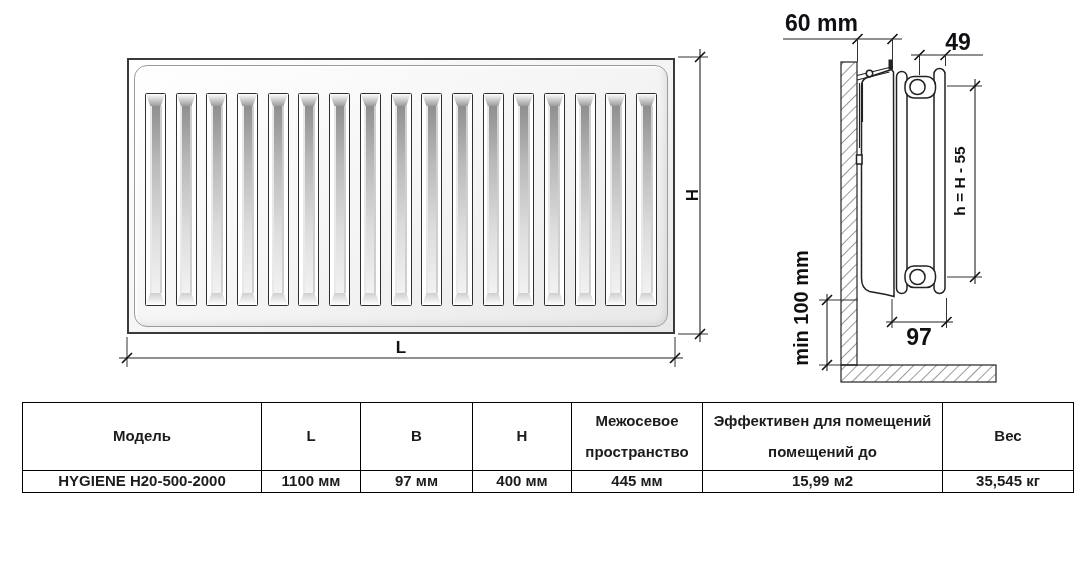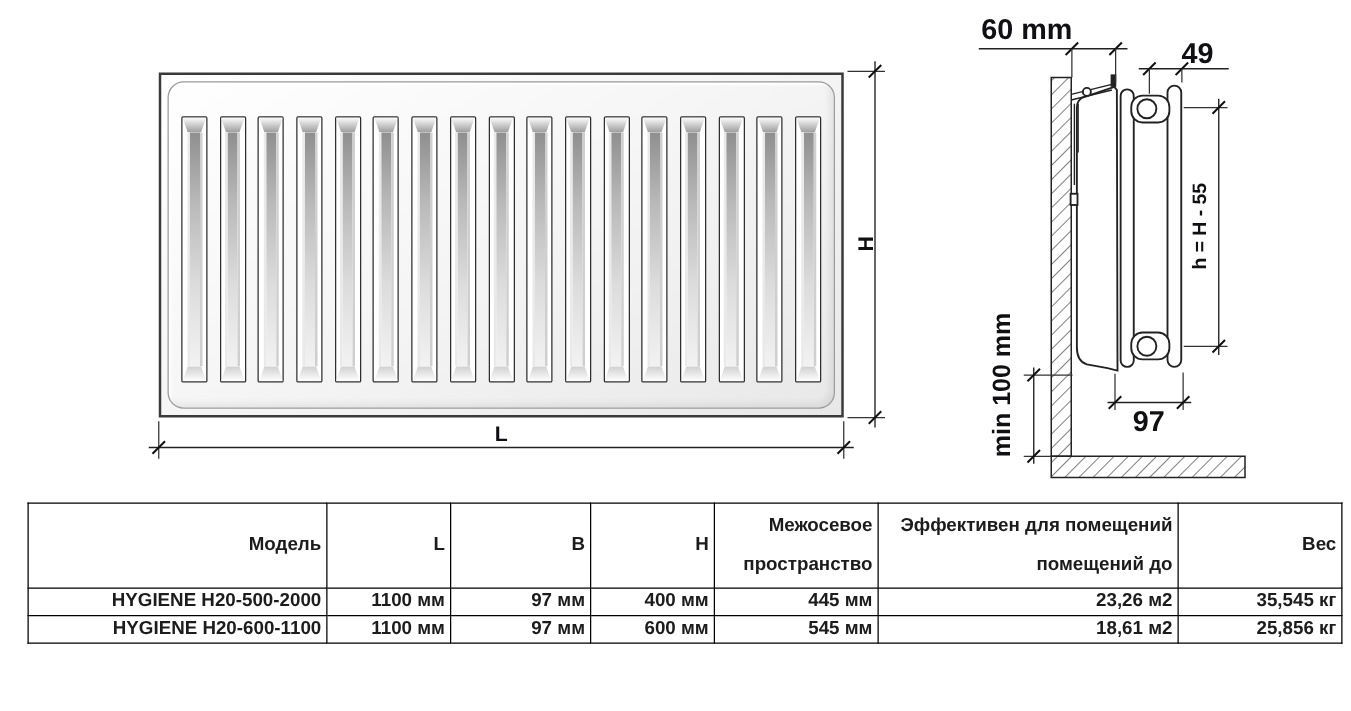--- a/index.html
+++ b/index.html
@@ -45,21 +45,21 @@
   .t20{font-size:20px;}
   .t17{font-size:17px;font-weight:600;}
   .t15{font-size:15.5px;font-weight:600;}
   
   .spec-table{
     position:absolute;left:22px;top:402px;width:1051px;
     border-collapse:collapse;table-layout:fixed;
     font-family:"Liberation Sans",sans-serif;font-size:15px;font-weight:bold;color:#1c1c1c;
   }
   .spec-table th,.spec-table td{
-    border:1.4px solid #000;text-align:right;vertical-align:middle;padding:0 4px;
+    border:1.4px solid #000;text-align:center;vertical-align:middle;padding:0 4px;
     overflow:hidden;
   }
   .spec-table th{height:67px;font-weight:bold;line-height:2.05;}
   .spec-table td{height:21px;line-height:1.1;}
 </style>
 </head>
 <body>
 
 <div id="stage">
 
@@ -260,27 +260,18 @@
         <th>Вес</th>
       </tr>
     </thead>
     <tbody>
       <tr>
         <td>HYGIENE H20-500-2000</td>
         <td>1100 мм</td>
         <td>97 мм</td>
         <td>400 мм</td>
         <td>445 мм</td>
-        <td>23,26 м2</td>
+        <td>15,99 м2</td>
         <td>35,545 кг</td>
-      </tr>
-      <tr>
-        <td>HYGIENE H20-600-1100</td>
-        <td>1100 мм</td>
-        <td>97 мм</td>
-        <td>600 мм</td>
-        <td>545 мм</td>
-        <td>18,61 м2</td>
-        <td>25,856 кг</td>
       </tr>
     </tbody>
   </table>
 </div>
 
 </body></html>

